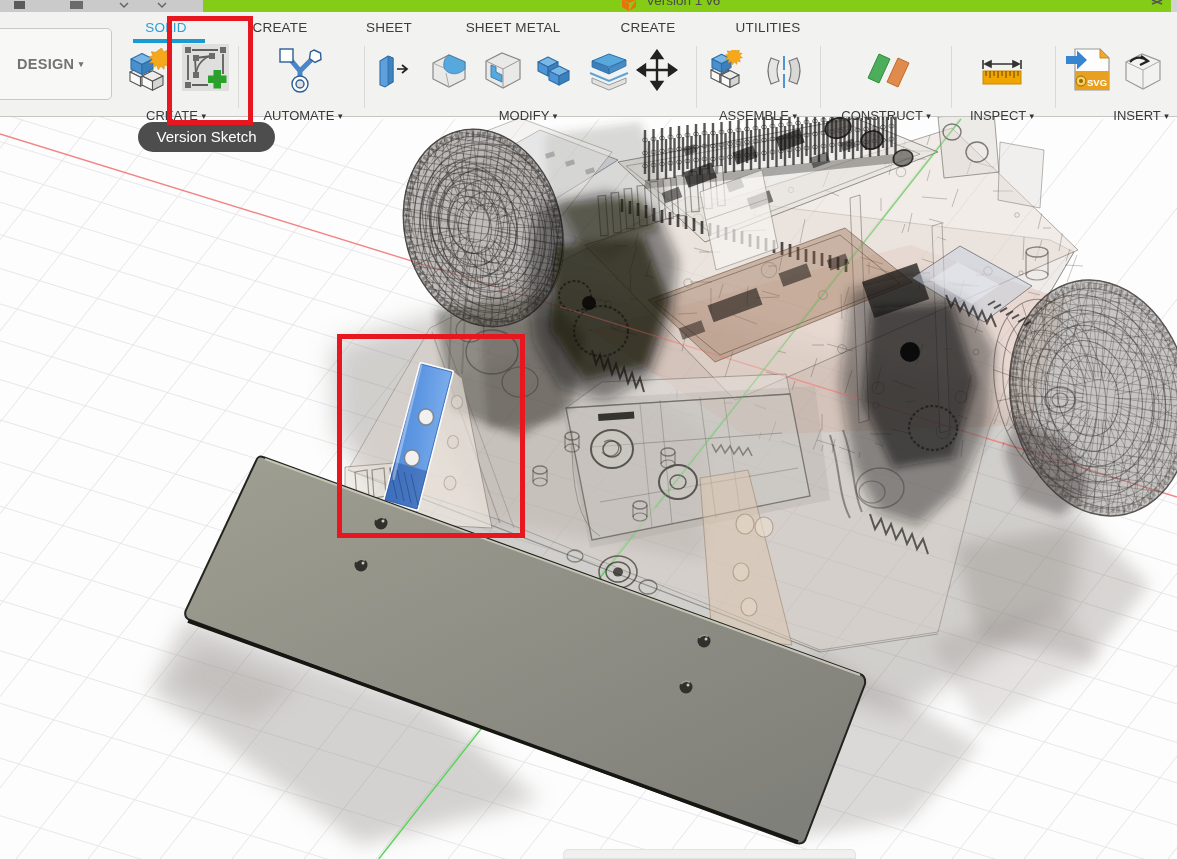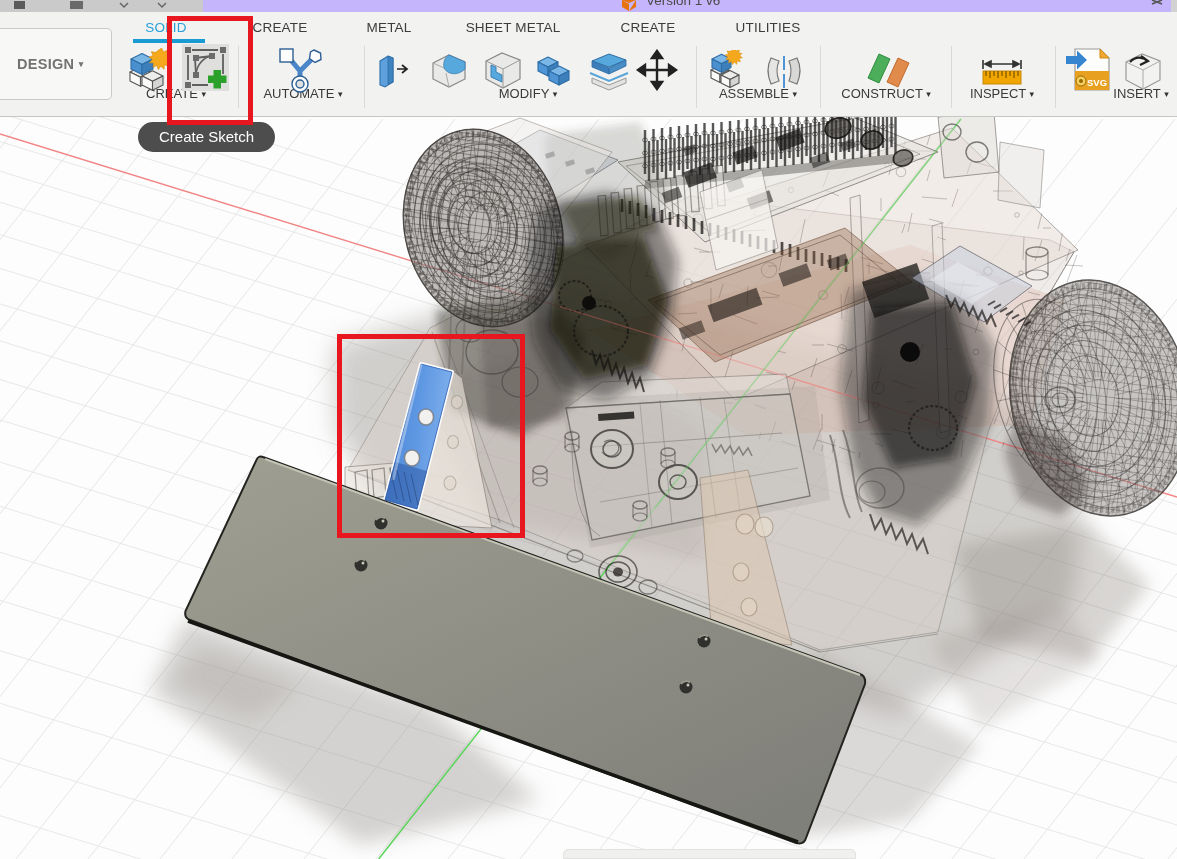--- a/index.html
+++ b/index.html
@@ -1,20 +1,20 @@
 <!DOCTYPE html>
 <html><head><meta charset="utf-8"><style>
 * { margin:0; padding:0; box-sizing:border-box; }
 html,body { width:1177px; height:859px; overflow:hidden; font-family:"Liberation Sans",sans-serif; background:#fdfdfd; }
-#topstrip { position:absolute; left:0; top:0; width:1177px; height:12px; background:#c4b5fd; }
+#topstrip { position:absolute; left:0; top:0; width:1177px; height:12px; background:#84cc16; }
 #topstrip .gray { position:absolute; left:0; top:0; width:203px; height:12px; background:#cacaca; }
 #toolbar { position:absolute; left:0; top:12px; width:1177px; height:105px; background:#f2f2f1; border-bottom:1px solid #c6c6c4; }
 .tab { position:absolute; top:8px; font-size:13.5px; color:#3c3c3c; letter-spacing:0.2px; transform:translateX(-50%); white-space:nowrap; }
 .tab.active { color:#29a0da; }
-.seclabel { position:absolute; top:74px; font-size:13px; color:#3a3a3a; transform:translateX(-50%); white-space:nowrap;text-align:right; }
+.seclabel { position:absolute; top:96px; font-size:13px; color:#3a3a3a; transform:translateX(-50%); white-space:nowrap;text-align:right; }
 .seclabel .tri { font-size:9px; vertical-align:1px; color:#333; }
 .sep { position:absolute; top:34px; width:1px; height:62px; background:#d9d9d7; }
 #designbox { position:absolute; left:-10px; top:16px; width:122px; height:72px; background:#f8f8f7; border:1px solid #c9c9c9; border-radius:5px; }
 #designbox .lbl { position:absolute; left:26px; top:27px; font-weight:bold; font-size:14.5px; color:#737373; letter-spacing:0.3px; white-space:nowrap; }
 #underline { position:absolute; left:133px; top:27px; width:72px; height:4px; background:#199ad3; }
 .icon { position:absolute; }
 #viewport { position:absolute; left:0; top:117px; width:1177px; height:742px; }
 #tooltip { position:absolute; left:138px; top:122px; width:137px; height:30px; background:#4d4d4d; border-radius:15px; color:#fff; font-size:15px; text-align:center; line-height:29px; }
 .redbox { position:absolute; border:5.3px solid #e8161f; }
 #redbox1 { left:166.6px; top:16.3px; width:86.3px; height:109px; }
@@ -1244,21 +1244,21 @@
 <path d="M622,0 l7,-3 l7,3 l-7,3 Z M622,0 l0,7 l7,4 l0,-7 Z M636,0 l0,7 l-7,4" fill="#e8720c"></path>
 <path d="M1152,0 l10,4 M1162,0 l-10,4" stroke="#555" stroke-width="1.6"></path>
 <rect x="1171" y="0" width="6" height="14" fill="#d2d2d2"></rect>
 </svg>
 <div id="vtext">Version 1 v6</div>
 </div>
 <div id="toolbar">
 <span class="tab active" style="left:166px">SOLID</span>
 <div id="underline"></div>
 <span class="tab" style="left:280px">CREATE</span>
-<span class="tab" style="left:389px">METAL</span>
+<span class="tab" style="left:389px">SHEET</span>
 <span class="tab" style="left:513px">SHEET METAL</span>
 <span class="tab" style="left:648px">CREATE</span>
 <span class="tab" style="left:768px">UTILITIES</span>
 <div id="designbox">
       <span class="lbl">DESIGN <span style="font-size:9px;vertical-align:2px">▾</span></span>
     </div>
 <div class="sep" style="left:238px"></div>
 <div class="sep" style="left:364px"></div>
 <div class="sep" style="left:696px"></div>
 <div class="sep" style="left:820px"></div>
@@ -1412,15 +1412,15 @@
       <circle cx="15" cy="35" r="5" fill="#f5d060" stroke="#9a6a00" stroke-width="1"></circle>
       <circle cx="15" cy="35" r="2" fill="#9a6a00"></circle>
       <path d="M0,10 h11 v-5.5 l10,9.5 -10,9.5 v-5.5 h-11 Z" fill="#3585d0"></path>
     </svg>
 <svg class="icon" style="left:1120px;top:36px" width="44" height="46" viewBox="0 0 44 46">
       <path d="M6,14 L22,6 L40,13 L40,32 L23,41 L6,32 Z" fill="#f2f2f0" stroke="#999" stroke-width="1.2"></path>
       <path d="M6,14 L23,22 L40,13 M23,22 L23,41" fill="none" stroke="#aaa" stroke-width="1"></path>
       <path d="M10,14 Q18,6 28,13 m-7,-5 l7,5 -8,4" stroke="#222" stroke-width="2.2" fill="none"></path>
     </svg>
 </div>
-<div id="tooltip">Create Sketch</div>
+<div id="tooltip">Version Sketch</div>
 <div class="redbox" id="redbox1"></div>
 <div class="redbox" id="redbox2"></div>
 <div id="botbar"></div>
 </body></html>

